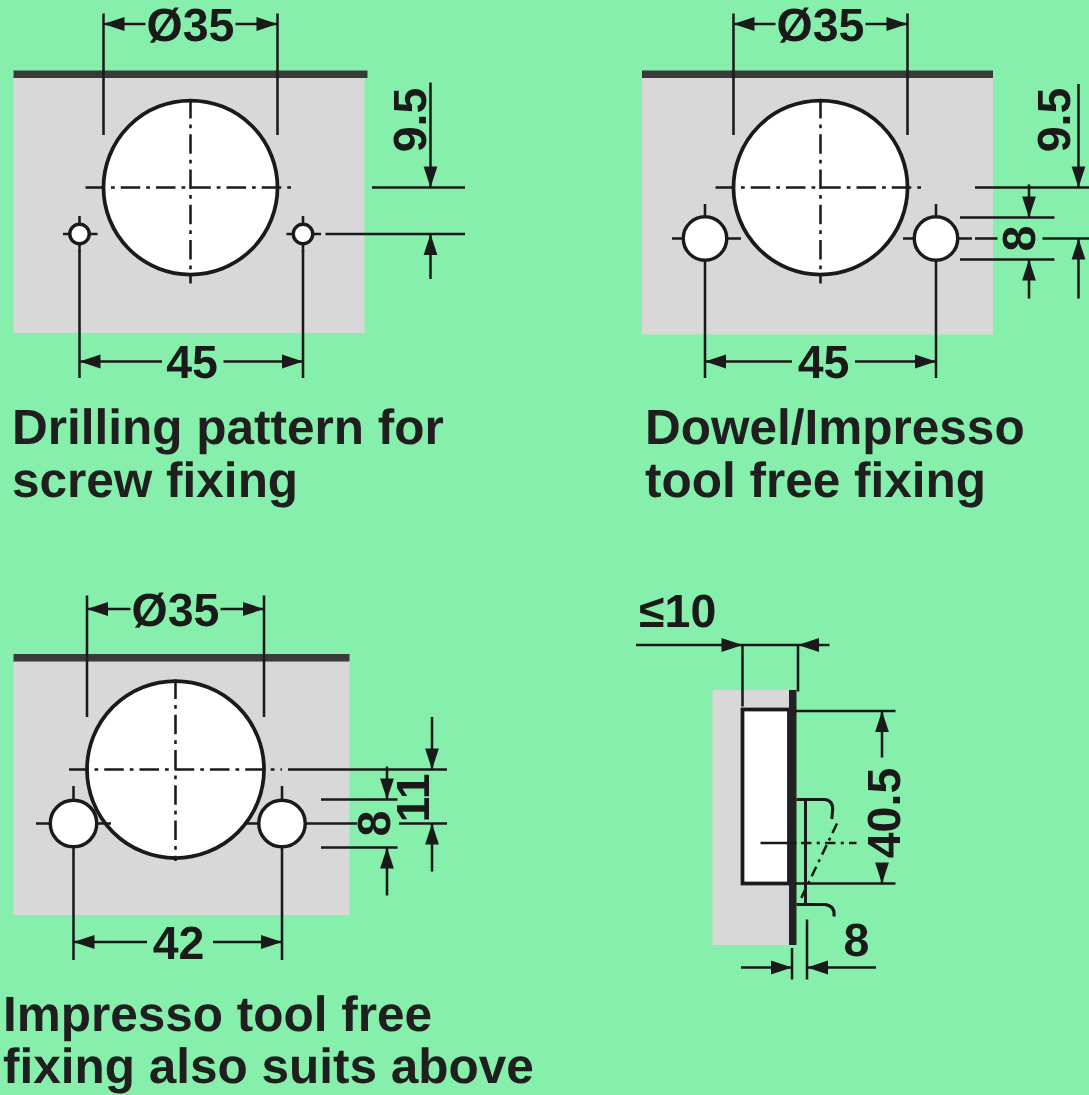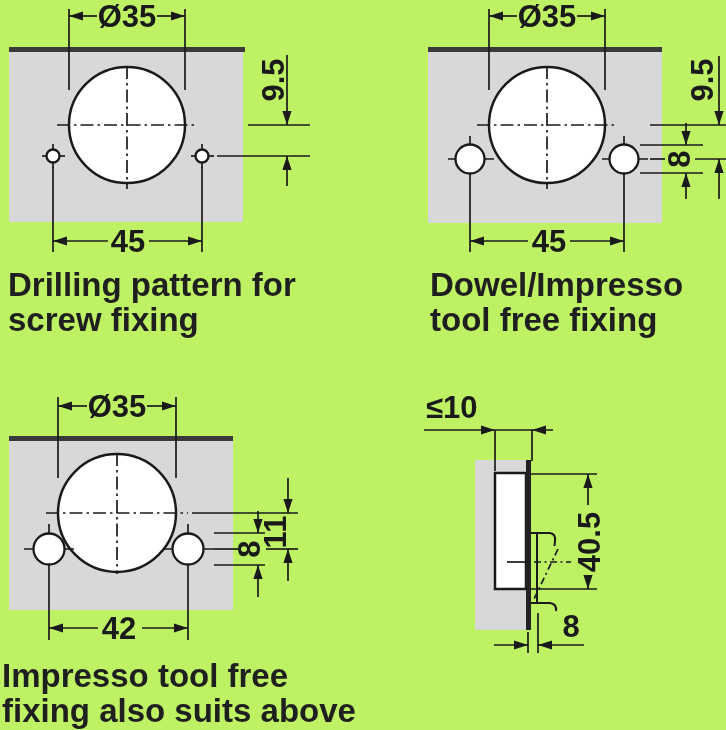--- a/index.html
+++ b/index.html
@@ -1,16 +1,16 @@
 <!DOCTYPE html>
 <html><head>
 <meta charset="utf-8">
 <style>
   html,body{margin:0;padding:0;background:#ffffff;}
-  .stage{position:relative;width:726px;height:730px;background:#bef264;overflow:hidden;}
+  .stage{position:relative;width:726px;height:730px;background:#86efac;overflow:hidden;}
   svg{display:block;font-family:"Liberation Sans", sans-serif;}
   .dim{stroke:#1a1a1a;stroke-width:1.7;fill:none;}
   .cl{stroke:#1a1a1a;stroke-width:1.7;fill:none;stroke-dasharray:13 4 2.5 4;}
   .dash{stroke:#1a1a1a;stroke-width:1.7;fill:none;stroke-dasharray:7 3.5 2 3.5;}
   .draw{stroke:#1a1a1a;stroke-width:2.5;fill:#ffffff;}
   .hole{stroke:#1a1a1a;stroke-width:2.3;fill:#ffffff;}
   .arm{stroke:#1a1a1a;stroke-width:2;fill:none;}
   .panel{fill:#d8d8d8;}
   .edge{fill:#3a3a3a;}
   .face{fill:#222222;}

